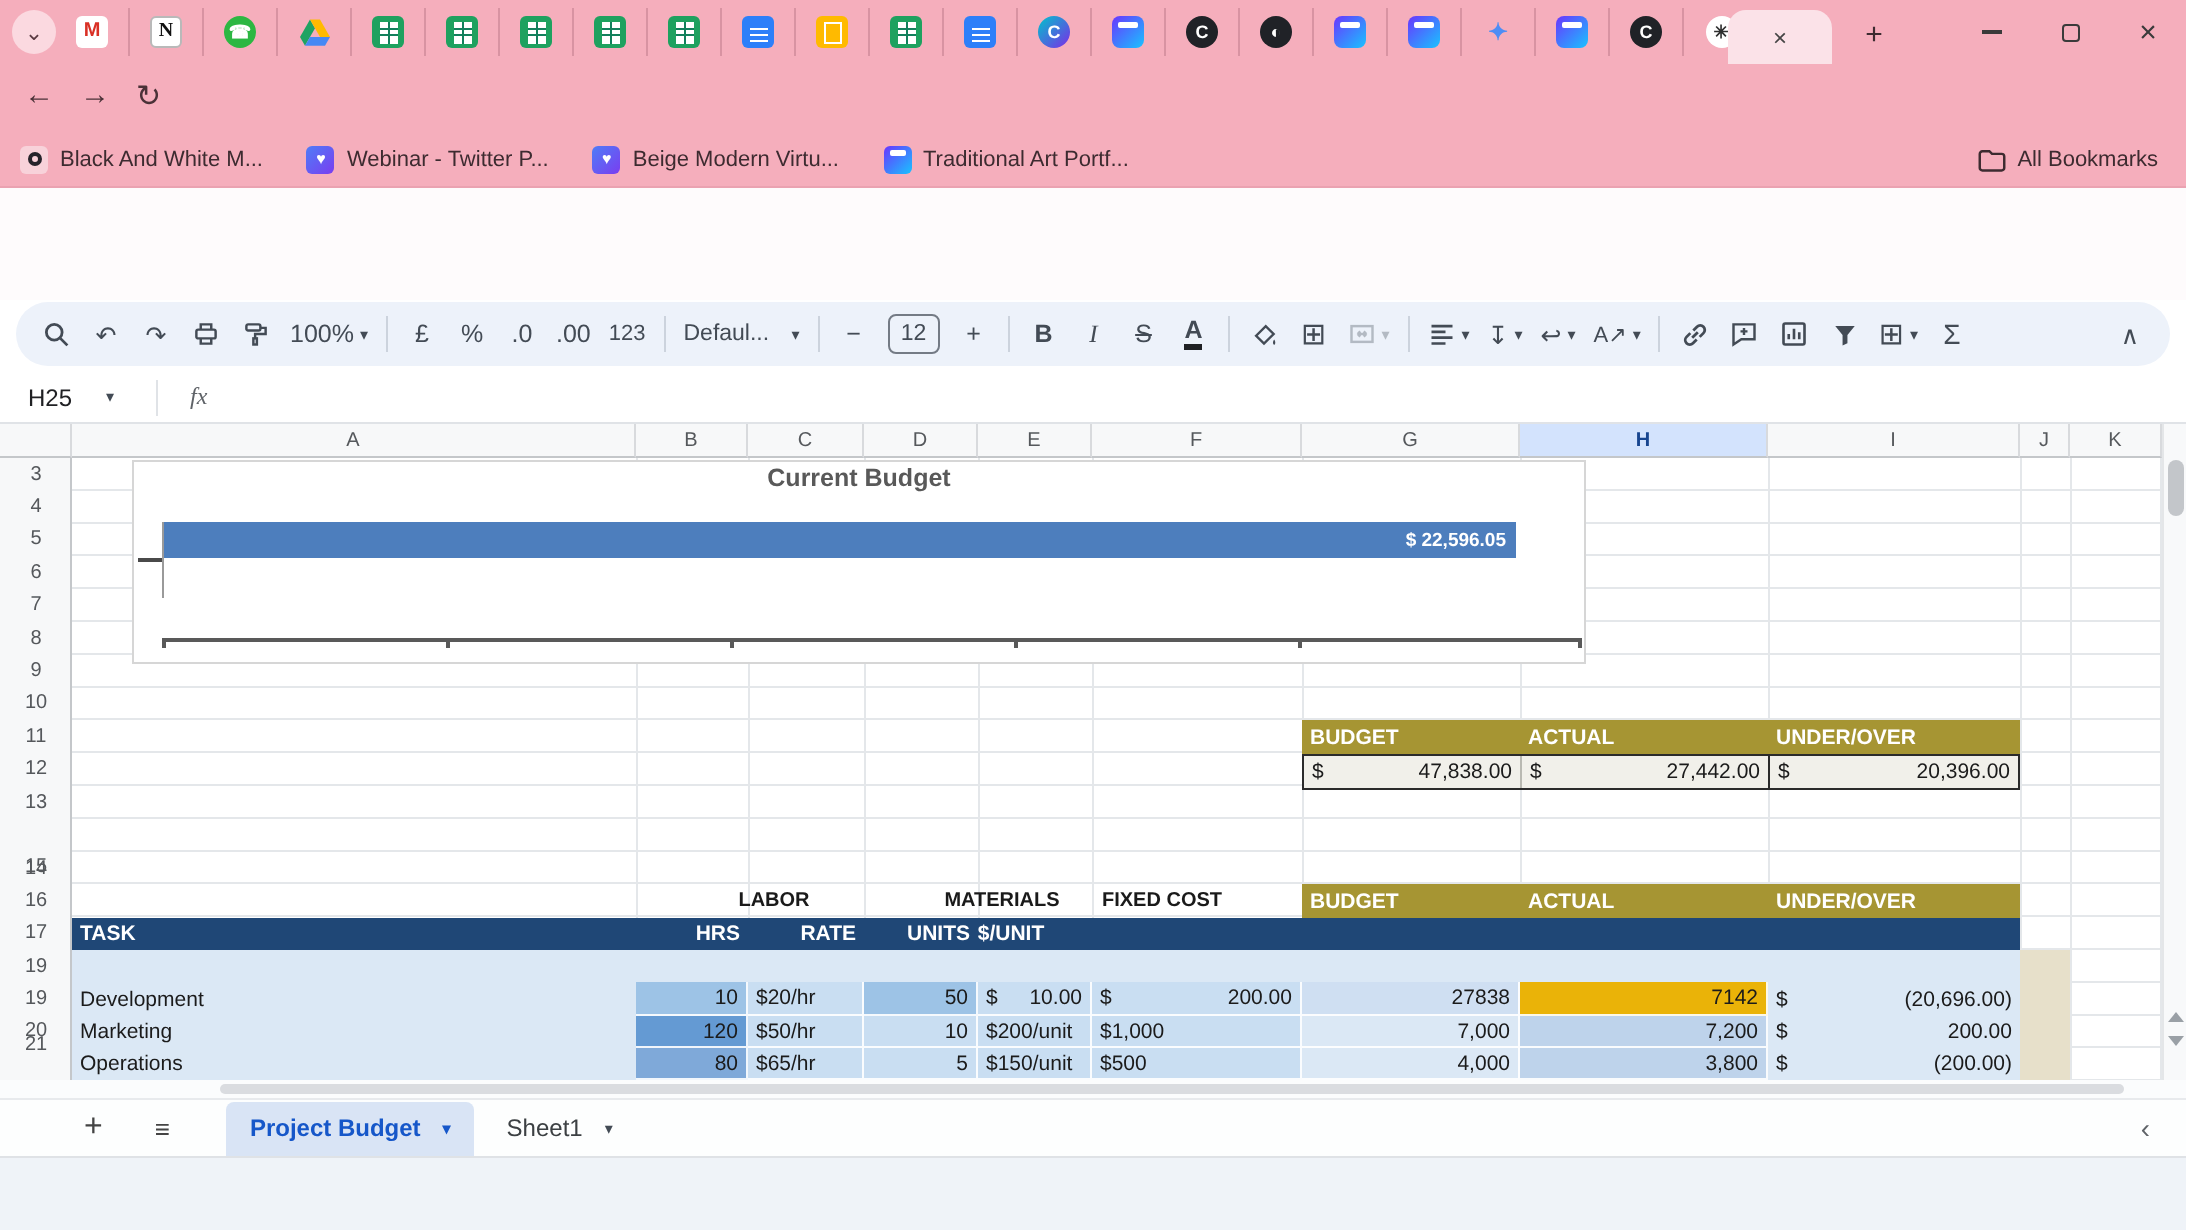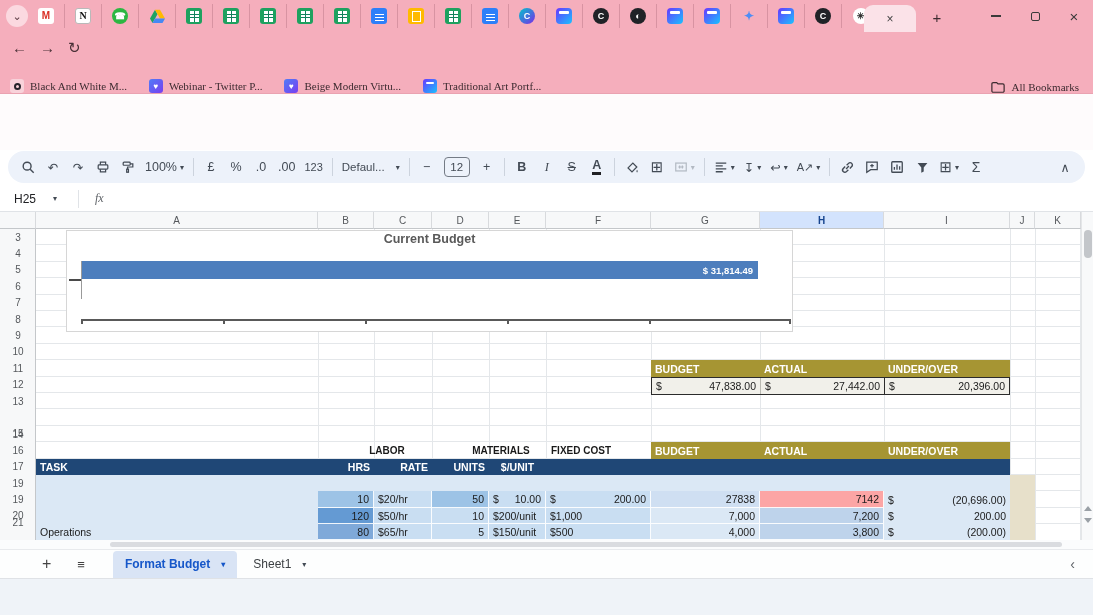--- a/index.html
+++ b/index.html
@@ -1,20 +1,20 @@
 <!DOCTYPE html>
 <html><head>
 <meta charset="utf-8">
 <style>
   html,body{margin:0;padding:0;background:#666;}
   *{box-sizing:border-box;}
   .screen{position:relative;width:1093px;height:615px;background:#fff;overflow:hidden;
           font-family:"Liberation Sans",sans-serif;-webkit-font-smoothing:antialiased;}
   .a{position:absolute;}
-  .f{display:flex;align-items:flex-end;font-family:Liberation Serif, serif;}
+  .f{display:flex;align-items:center;}
 
   
   .tabstrip{position:absolute;left:0;top:0;width:1093px;height:32px;background:#f5aebc;}
   .tsearch{position:absolute;left:6px;top:5px;width:22px;height:22px;border-radius:50%;background:#fbd9e0;
            display:flex;align-items:center;justify-content:center;font-size:11px;color:#5a3a42;}
   .pin{position:absolute;top:4px;width:37px;height:24px;display:flex;align-items:center;justify-content:center;
        border-right:1px solid rgba(90,30,45,.18);}
   .fav{width:16px;height:16px;border-radius:3px;display:flex;align-items:center;justify-content:center;
        font:bold 10px "Liberation Sans",sans-serif;line-height:1;}
   .fav.circ{border-radius:50%;}
@@ -582,21 +582,21 @@
     <div class="rown" style="top:285px">21</div>
   </div>
 
   <div class="gridbody"></div>
 
   <div class="chart">
     <div class="ctitle">Current Budget</div>
     <div style="position:absolute;left:14px;top:30px;width:1px;height:38px;background:#9a9a9a"></div>
     <div style="position:absolute;left:2px;top:48px;width:12px;height:1.5px;background:#4a4a4a"></div>
     <div class="cbar" style="left:15px;top:30px;width:676px;height:18px;background:#4d7ebd">
-      <span>$ 31,814.49</span>
+      <span>$ 22,596.05</span>
     </div>
     <div style="position:absolute;left:14px;top:88px;width:710px;height:1.5px;background:#595959"></div>
     <div class="tick" style="left:14px;top:88px"></div>
     <div class="tick" style="left:156px;top:88px"></div>
     <div class="tick" style="left:298px;top:88px"></div>
     <div class="tick" style="left:440px;top:88px"></div>
     <div class="tick" style="left:582px;top:88px"></div>
     <div class="tick" style="left:722px;top:88px"></div>
   </div>
 
@@ -623,46 +623,48 @@
   <div class="cell ctrh" style="left:546px;top:442px;width:105px;height:17px;justify-content:flex-start;padding-left:5px">FIXED COST</div>
   <div class="cell gold" style="left:651px;top:442px;width:109px;height:17px">BUDGET</div>
   <div class="cell gold" style="left:760px;top:442px;width:124px;height:17px">ACTUAL</div>
   <div class="cell gold" style="left:884px;top:442px;width:126px;height:17px">UNDER/OVER</div>
 
   <div class="navyrow">
     <span class="nv" style="left:4px">TASK</span>
     <span class="nv" style="left:282px;width:56px;justify-content:flex-end;padding-right:4px">HRS</span>
     <span class="nv" style="left:338px;width:58px;justify-content:flex-end;padding-right:4px">RATE</span>
     <span class="nv" style="left:396px;width:57px;justify-content:flex-end;padding-right:4px">UNITS</span>
-    <span class="nv" style="left:453px;width:57px;justify-content:center">$/UNIT</span>
+    <span class="nv" style="left:441px;width:57px;justify-content:center">$/UNIT</span>
   </div>
 
   <div class="band" style="top:475px;height:16px"></div>
   <div class="tanJ"></div>
 
   <div class="band" style="top:491px;height:17px"></div>
+  <div class="cell txt" style="left:36px;top:491px;width:282px;height:17px">Development</div>
   <div class="cell num wb" style="left:318px;top:491px;width:56px;height:17px;background:#9dc3e6">10</div>
   <div class="cell txt wb" style="left:374px;top:491px;width:58px;height:17px;background:#c9def2">$20/hr</div>
   <div class="cell num wb" style="left:432px;top:491px;width:57px;height:17px;background:#9dc3e6">50</div>
   <div class="cell cur wb" style="left:489px;top:491px;width:57px;height:17px;background:#c9def2">
       <span>$</span>
       <span>10.00</span>
     </div>
   <div class="cell cur wb" style="left:546px;top:491px;width:105px;height:17px;background:#c9def2">
       <span>$</span>
       <span>200.00</span>
     </div>
   <div class="cell num wb" style="left:651px;top:491px;width:109px;height:17px;background:#cfdff2">27838</div>
-  <div class="cell num wb" style="left:760px;top:491px;width:124px;height:17px;background:#fca5a5">7142</div>
+  <div class="cell num wb" style="left:760px;top:491px;width:124px;height:17px;background:#eab308">7142</div>
   <div class="cell cur" style="left:884px;top:491px;width:126px;height:17px">
       <span>$</span>
       <span>(20,696.00)</span>
     </div>
 
   <div class="band" style="top:508px;height:16px"></div>
+  <div class="cell txt" style="left:36px;top:508px;width:282px;height:16px">Marketing</div>
   <div class="cell num wb" style="left:318px;top:508px;width:56px;height:16px;background:#649ad3">120</div>
   <div class="cell txt wb" style="left:374px;top:508px;width:58px;height:16px;background:#c9def2">$50/hr</div>
   <div class="cell num wb" style="left:432px;top:508px;width:57px;height:16px;background:#c9def2">10</div>
   <div class="cell txt wb" style="left:489px;top:508px;width:57px;height:16px;background:#c9def2">$200/unit</div>
   <div class="cell txt wb" style="left:546px;top:508px;width:105px;height:16px;background:#c9def2">$1,000</div>
   <div class="cell num wb" style="left:651px;top:508px;width:109px;height:16px">7,000</div>
   <div class="cell num wb" style="left:760px;top:508px;width:124px;height:16px;background:#bed3eb">7,200</div>
   <div class="cell cur" style="left:884px;top:508px;width:126px;height:16px">
       <span>$</span>
       <span>200.00</span>
@@ -688,21 +690,21 @@
     <div class="sarr" style="top:306px;border-top:5px solid #9aa0a6"></div>
   </div>
   <div class="hscroll">
     <div class="hthumb"></div>
   </div>
 
   <div class="sheettabs">
     <span class="addsheet">+</span>
     <span class="allsheets">≡</span>
     <div class="stab-active">
-      <span>Format Budget</span>
+      <span>Project Budget</span>
       <span class="crt" style="color:#1657c9">▾</span>
     </div>
     <div class="stab">
       <span>Sheet1</span>
       <span class="crt">▾</span>
     </div>
     <span class="tabchev">‹</span>
   </div>
 
   <div class="taskbar">

